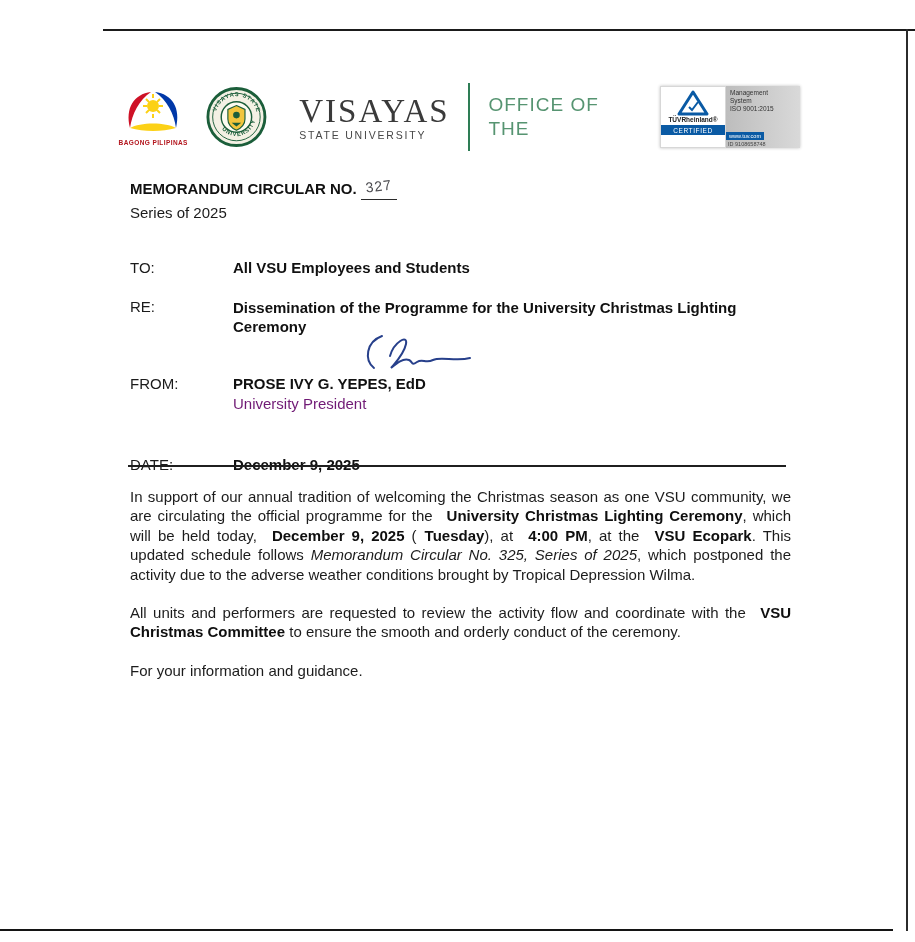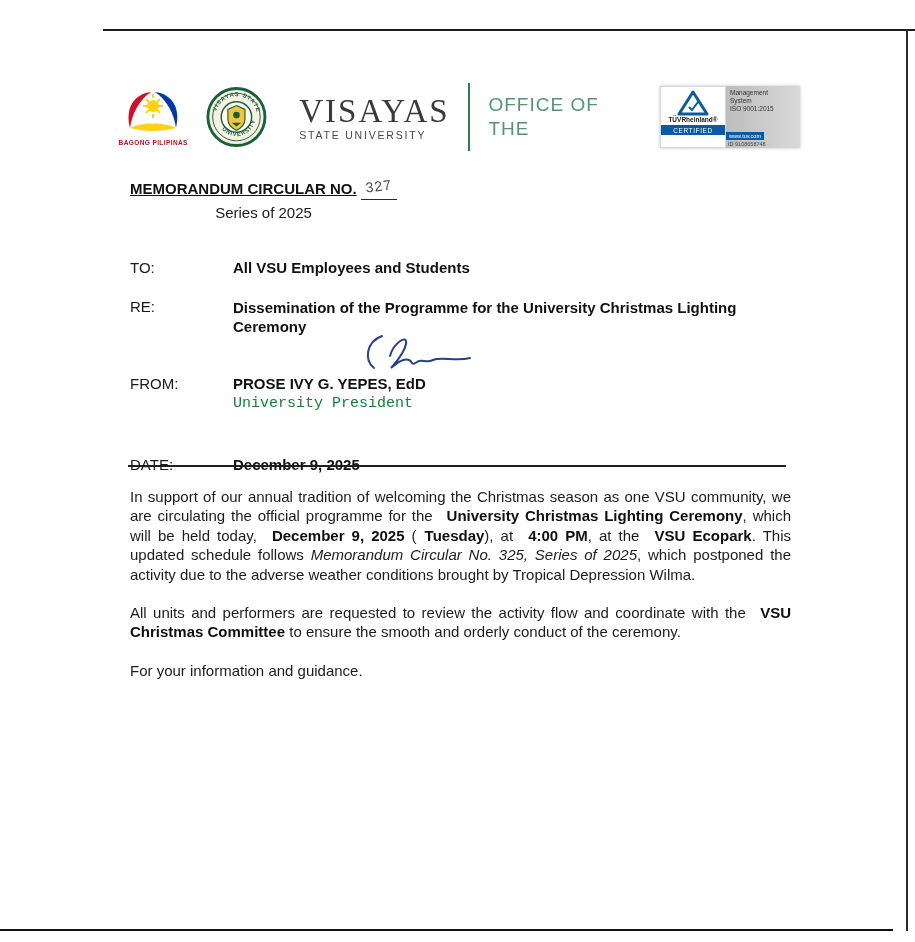--- a/index.html
+++ b/index.html
@@ -49,37 +49,37 @@
   .tuv-card .brand { font-size:6.5px; font-weight:bold; color:#222; line-height:7px; }
   .tuv-card .certified { margin-top:2px; width:100%; background:#0a5aa4; color:#fff; font-size:6.5px; letter-spacing:.6px; text-align:center; padding:1.5px 0; }
   .tuv-info { width:74px; background:linear-gradient(90deg,#bdbdbd,#d9d9d9); position:relative; padding:3px 4px; }
   .tuv-info .mgmt { font-size:6.5px; color:#333; line-height:7.5px; }
   .tuv-info .iso { font-size:6.5px; color:#333; margin-top:1px; }
   .tuv-info .site { position:absolute; left:0; bottom:8px; background:#0a5aa4; color:#fff; font-size:5.5px; padding:1px 3px; }
   .tuv-info .cid { position:absolute; left:0; bottom:1px; font-size:5.5px; color:#444; padding-left:2px; }
 
   
   .memo-head { position:absolute; top:180px; left:130px; }
-  .memo-title { font-size:15px; font-weight:bold; color:#111;text-decoration:underline; }
+  .memo-title { font-size:15px; font-weight:bold; color:#111; }
   .memo-number-wrap { display:inline-block; border-bottom:1.8px solid #2a2a2a; padding:0 5px 1px 5px; margin-left:4px; }
   .memo-number { display:inline-block; font-size:14px; color:#4c4c50; transform:rotate(-7deg) translateY(-3px); letter-spacing:1px; }
-  .series { font-size:15px; margin-top:4px; color:#1b1b1b;text-align:center; }
+  .series { font-size:15px; margin-top:4px; color:#1b1b1b; }
 
   
   .recipients { position:absolute; left:130px; top:0; width:668px; }
   .row { position:absolute; left:0; }
   .row .lbl { position:absolute; left:0; top:0; font-size:15px; color:#1b1b1b; }
   .row .val { margin-left:103px; font-size:15px; }
   .bold { font-weight:bold; color:#111; }
 
   .row-to   { top:259px; width:668px; }
   .row-re   { top:298px; width:668px; }
   .row-re .val { width:515px; line-height:19px; }
   .row-from { top:375px; width:668px; }
-  .row-from .title2 { font-weight:normal; color:#15803d; margin-top:3px;font-family:Liberation Mono, monospace; }
+  .row-from .title2 { font-weight:normal; color:#701a75; margin-top:3px; }
   .row-date { top:456px; width:668px; }
 
   .signature { position:absolute; left:228px; top:332px; }
 
   .rule { position:absolute; top:465px; left:128px; width:658px; height:2px; background:#1f1f1f; }
 
   
   .body-text { position:absolute; top:487px; left:130px; width:661px; font-size:15px; line-height:19.4px; text-align:justify; color:#1c1c1c; }
   .body-text p { margin-bottom:19px; }
   .body-text b { color:#0f0f0f;padding-left:8px; }

